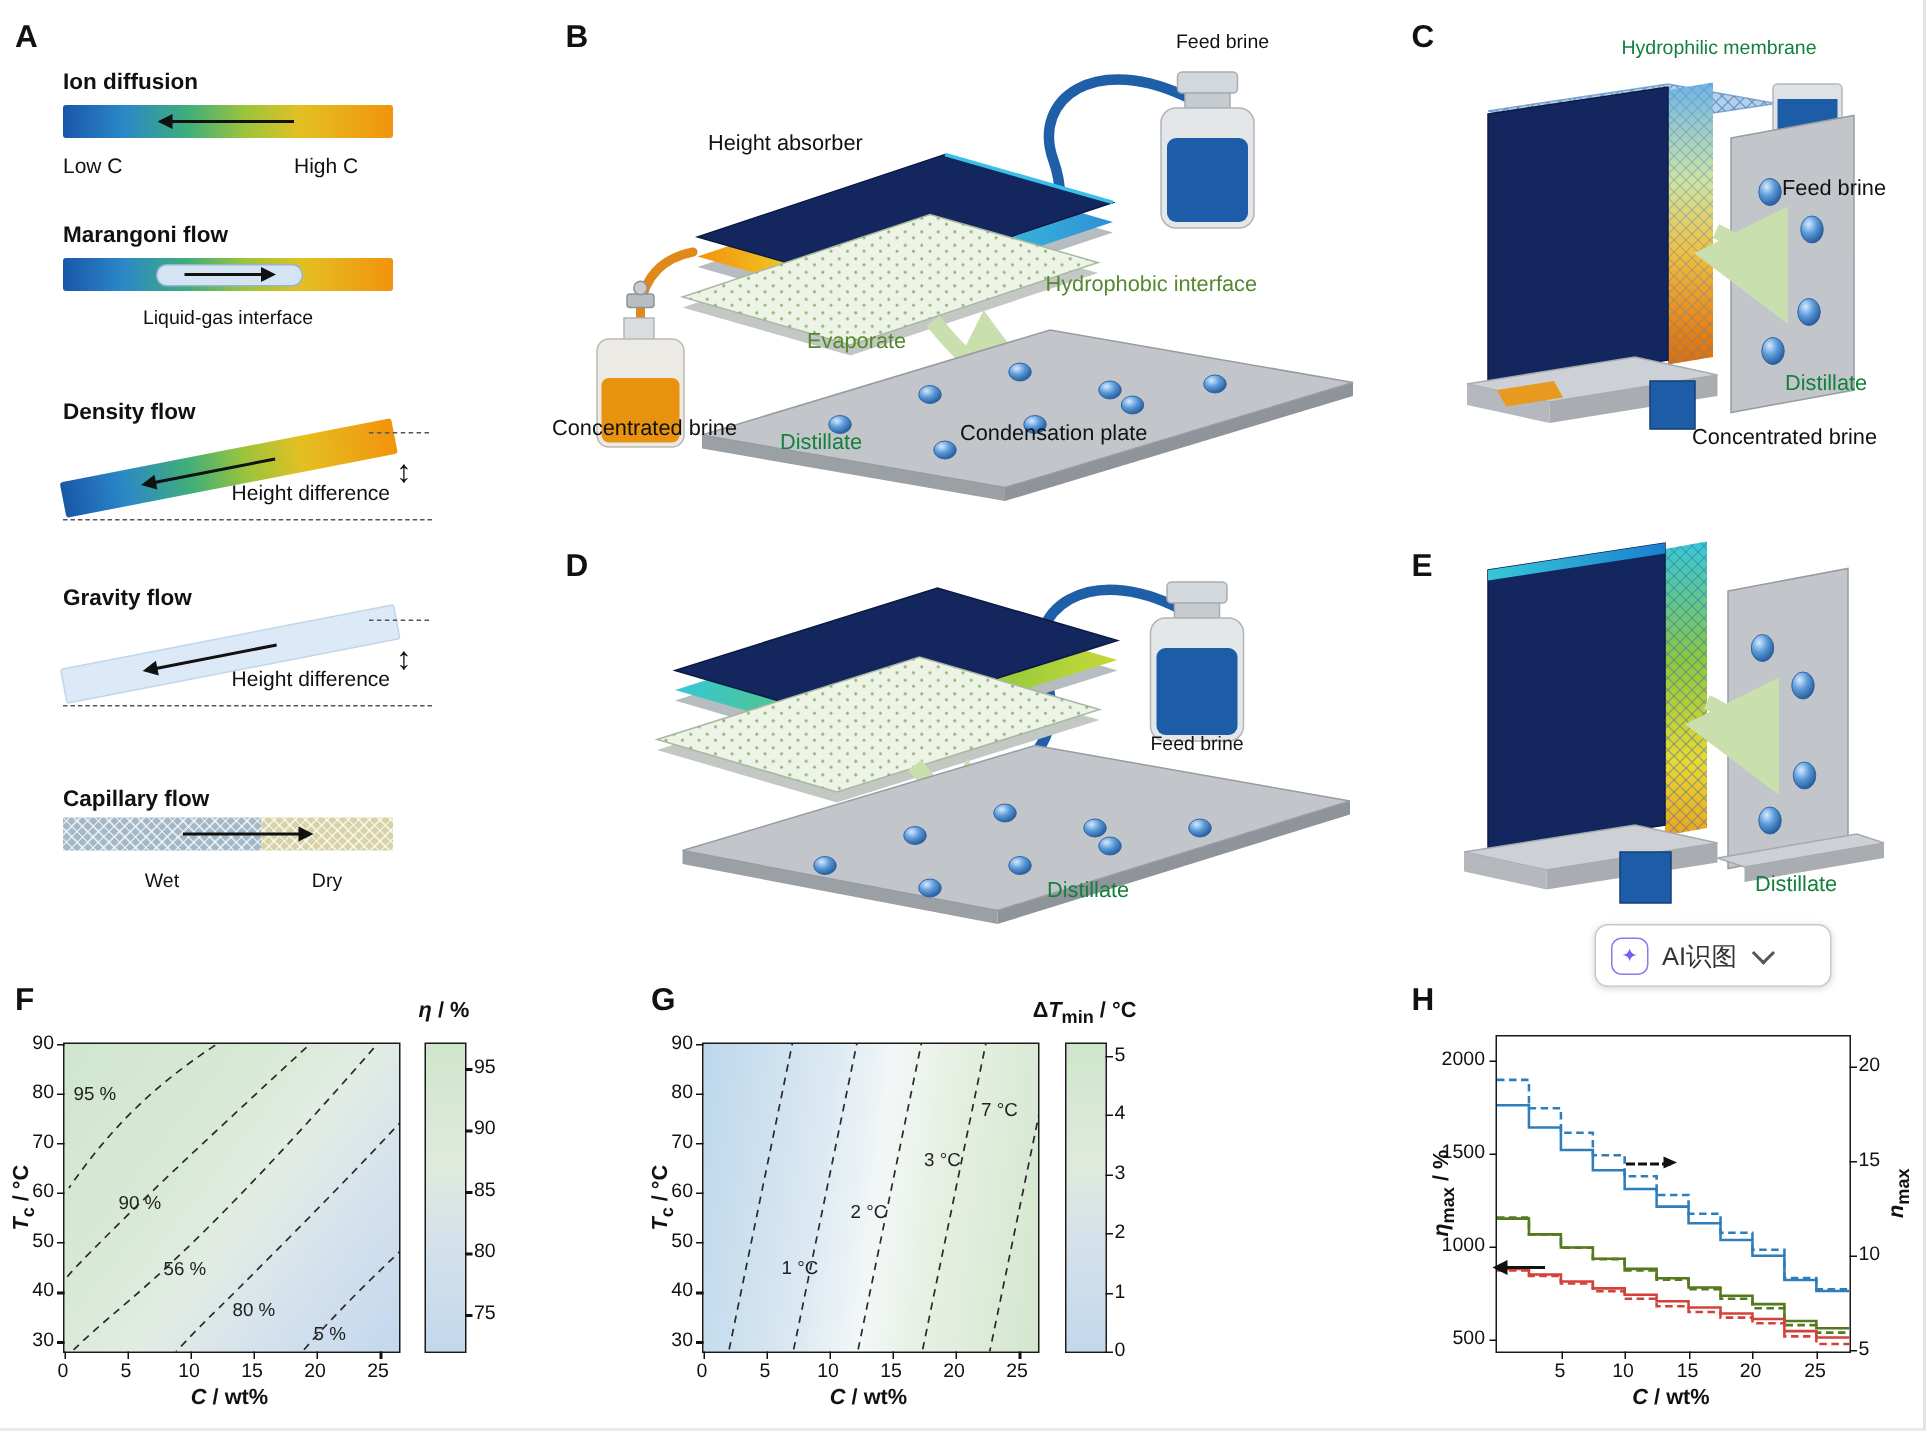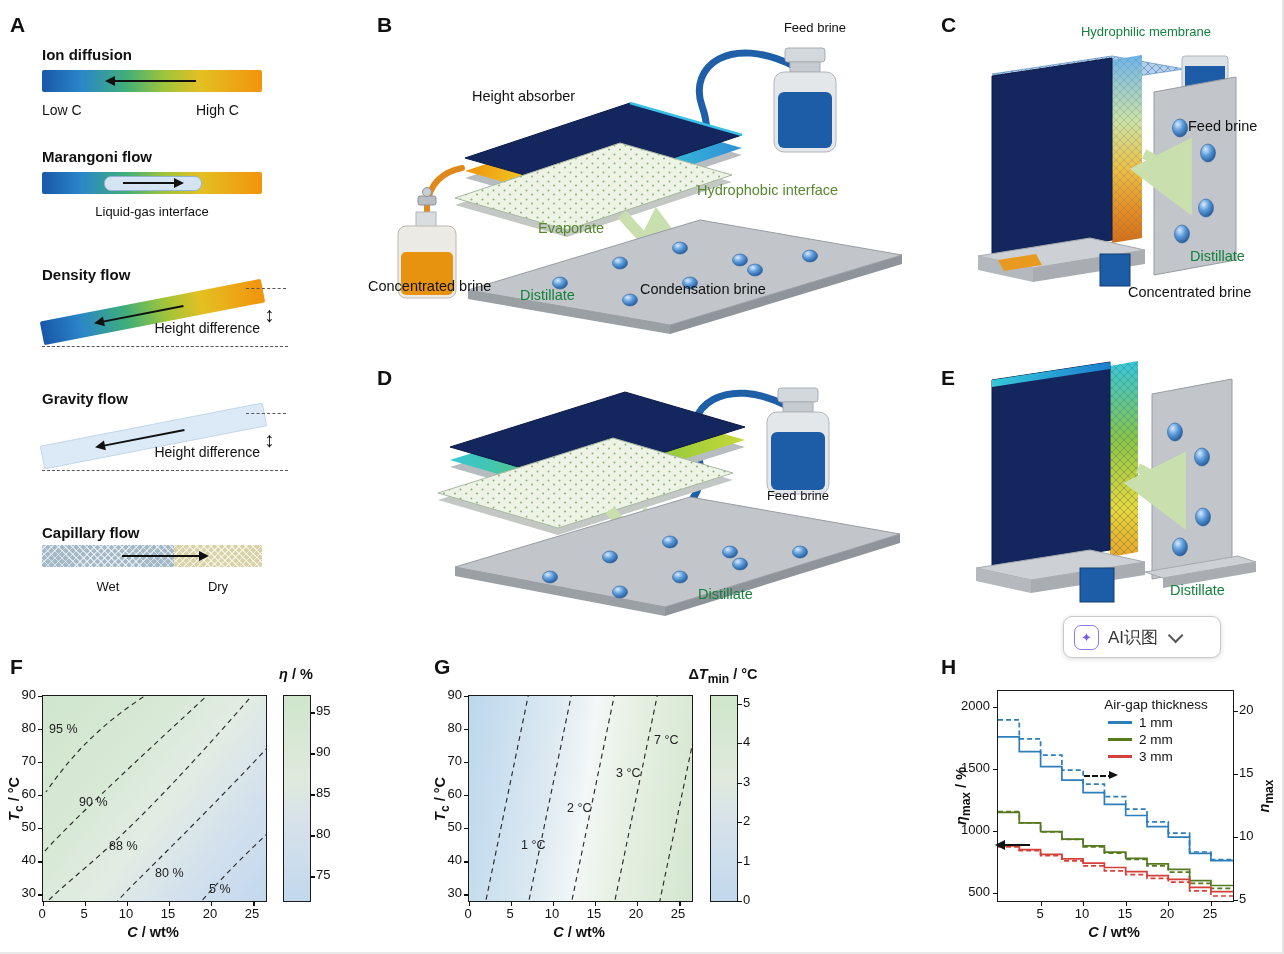--- a/index.html
+++ b/index.html
@@ -172,21 +172,21 @@
       <rect x="28" y="218" width="58" height="72" rx="8" fill="#eceae5" stroke="#bdb8b0"></rect>
       <rect x="31" y="244" width="52" height="43" rx="5" fill="#e8930f"></rect>
     </g>
   </svg>
   <div class="lbl" style="left:472px;top:88px">Height absorber</div>
   <div class="lbl tk c" style="left:760px;top:20px;width:110px">Feed brine</div>
   <div class="lbl green" style="left:697px;top:182px">Hydrophobic interface</div>
   <div class="lbl green" style="left:538px;top:220px">Evaporate</div>
   <div class="lbl" style="left:368px;top:278px">Concentrated brine</div>
   <div class="lbl blue" style="left:520px;top:287px">Distillate</div>
-  <div class="lbl" style="left:640px;top:281px">Condensation brine</div>
+  <div class="lbl" style="left:640px;top:281px">Condensation plate</div>
 
   <div class="letter" style="left:941px;top:13px">C</div>
   <svg class="abs" style="left:940px;top:8px" width="344" height="345" viewBox="0 0 344 345">
     <defs>
       <linearGradient id="gradC" x1="0" y1="0" x2="0" y2="1">
         <stop offset="0" stop-color="#6fb4e8"></stop>
           <stop offset="0.35" stop-color="#cfe3a0"></stop>
         <stop offset="0.6" stop-color="#f0c040"></stop>
           <stop offset="0.85" stop-color="#e8871a"></stop>
         <stop offset="1" stop-color="#d86f10"></stop>
@@ -351,21 +351,21 @@
       <g fill="none" stroke="#2b2b2b" stroke-width="1.15" stroke-dasharray="5 4">
         <path d="M108,-4 C70,20 36,48 3,96"></path>
         <path d="M168,-4 C115,45 64,92 28,128 C13,143 4,152 -2,160"></path>
         <path d="M212,-4 C160,56 104,117 58,158 C38,176 20,190 6,204"></path>
         <path d="M226,50 C185,94 148,131 116,163 C98,181 84,194 72,208"></path>
         <path d="M226,136 C204,157 182,178 156,208"></path>
       </g>
     </svg>
     <span class="clab" style="left:6px;top:26px">95 %</span>
     <span class="clab" style="left:36px;top:99px">90 %</span>
-    <span class="clab" style="left:66px;top:143px">88 %</span>
+    <span class="clab" style="left:66px;top:143px">56 %</span>
     <span class="clab" style="left:112px;top:170px">80 %</span>
     <span class="clab" style="left:166px;top:186px">5 %</span>
   <div class="tickmark" style="left: 0px; top: 205px; width: 1.2px; height: 5px;"></div>
       <div class="tickmark" style="left: 42.0755px; top: 205px; width: 1.2px; height: 5px;"></div>
       <div class="tickmark" style="left: 84.1509px; top: 205px; width: 1.2px; height: 5px;"></div>
       <div class="tickmark" style="left: 126.226px; top: 205px; width: 1.2px; height: 5px;"></div>
       <div class="tickmark" style="left: 168.302px; top: 205px; width: 1.2px; height: 5px;"></div>
       <div class="tickmark" style="left: 210.377px; top: 205px; width: 1.2px; height: 5px;"></div>
       <div class="tickmark" style="left: -5px; top: 0px; width: 5px; height: 1.2px;"></div>
       <div class="tickmark" style="left: -5px; top: 33.0645px; width: 5px; height: 1.2px;"></div>
@@ -464,35 +464,20 @@
   <span class="tk r" style="left:950px;top:884px;width:40px">500</span>
   <div id="plotH" class="plot" style="left:997px;top:690px;width:235px;height:210px;background:#fff">
     <svg id="h-series" width="235" height="210" viewBox="0 0 235 210">
         <path d="M0.0,45.8 L21.3,45.8 L21.3,60.7 L42.6,60.7 L42.6,75.6 L63.9,75.6 L63.9,89.2 L85.1,89.2 L85.1,101.6 L106.4,101.6 L106.4,113.4 L127.7,113.4 L127.7,124.5 L149.0,124.5 L149.0,135.7 L170.3,135.7 L170.3,146.2 L191.6,146.2 L191.6,162.3 L212.9,162.3 L212.9,169.7 L235.0,169.7 " fill="none" stroke="#2e7ebc" stroke-width="1.7"></path>
         <path d="M0.0,28.9 L21.3,28.9 L21.3,47.8 L42.6,47.8 L42.6,64.1 L63.9,64.1 L63.9,79.2 L85.1,79.2 L85.1,93.1 L106.4,93.1 L106.4,105.6 L127.7,105.6 L127.7,118.2 L149.0,118.2 L149.0,130.8 L170.3,130.8 L170.3,142.1 L191.6,142.1 L191.6,161.0 L212.9,161.0 L212.9,168.5 L235.0,168.5 " fill="none" stroke="#2e7ebc" stroke-width="1.7" stroke-dasharray="5 3"></path>
         <path d="M0.0,121.4 L21.3,121.4 L21.3,131.9 L42.6,131.9 L42.6,140.6 L63.9,140.6 L63.9,148.1 L85.1,148.1 L85.1,154.9 L106.4,154.9 L106.4,161.1 L127.7,161.1 L127.7,167.3 L149.0,167.3 L149.0,172.8 L170.3,172.8 L170.3,178.4 L191.6,178.4 L191.6,189.6 L212.9,189.6 L212.9,194.5 L235.0,194.5 " fill="none" stroke="#55791e" stroke-width="1.7"></path>
         <path d="M0.0,120.7 L21.3,120.7 L21.3,132.0 L42.6,132.0 L42.6,140.8 L63.9,140.8 L63.9,148.4 L85.1,148.4 L85.1,155.9 L106.4,155.9 L106.4,162.2 L127.7,162.2 L127.7,168.5 L149.0,168.5 L149.0,174.8 L170.3,174.8 L170.3,181.1 L191.6,181.1 L191.6,192.4 L212.9,192.4 L212.9,197.4 L235.0,197.4 " fill="none" stroke="#55791e" stroke-width="1.7" stroke-dasharray="5 3"></path>
         <path d="M0.0,154.9 L21.3,154.9 L21.3,158.6 L42.6,158.6 L42.6,163.3 L63.9,163.3 L63.9,167.9 L85.1,167.9 L85.1,172.2 L106.4,172.2 L106.4,176.5 L127.7,176.5 L127.7,180.6 L149.0,180.6 L149.0,184.6 L170.3,184.6 L170.3,188.3 L191.6,188.3 L191.6,196.4 L212.9,196.4 L212.9,200.7 L235.0,200.7 " fill="none" stroke="#d2413a" stroke-width="1.7"></path>
         <path d="M0.0,155.9 L21.3,155.9 L21.3,159.7 L42.6,159.7 L42.6,164.7 L63.9,164.7 L63.9,169.8 L85.1,169.8 L85.1,174.8 L106.4,174.8 L106.4,179.8 L127.7,179.8 L127.7,183.6 L149.0,183.6 L149.0,187.4 L170.3,187.4 L170.3,191.1 L191.6,191.1 L191.6,199.9 L212.9,199.9 L212.9,205.0 L235.0,205.0 " fill="none" stroke="#d2413a" stroke-width="1.7" stroke-dasharray="5 3"></path>
       </svg>
-    <div class="legend">
-      <div class="ltitle">Air-gap thickness</div>
-      <div class="lrow">
-          <span class="swatch" style="background: rgb(46, 126, 188);"></span>
-          <span>1 mm</span>
-        </div>
-      <div class="lrow">
-          <span class="swatch" style="background: rgb(85, 121, 30);"></span>
-          <span>2 mm</span>
-        </div>
-      <div class="lrow">
-          <span class="swatch" style="background: rgb(210, 65, 58);"></span>
-          <span>3 mm</span>
-        </div>
-    </div>
     <span class="arr left" style="left:6px;top:153px;width:26px"></span>
     <span class="arrdash" style="left:86px;top:84px"></span>
   <div class="tickmark" style="left: 42.5725px; top: 210px; width: 1.2px; height: 5px;"></div>
       <div class="tickmark" style="left: 85.1449px; top: 210px; width: 1.2px; height: 5px;"></div>
       <div class="tickmark" style="left: 127.717px; top: 210px; width: 1.2px; height: 5px;"></div>
       <div class="tickmark" style="left: 170.29px; top: 210px; width: 1.2px; height: 5px;"></div>
       <div class="tickmark" style="left: 212.862px; top: 210px; width: 1.2px; height: 5px;"></div>
       <div class="tickmark" style="left: -5px; top: 16.1062px; width: 5px; height: 1.2px;"></div>
       <div class="tickmark" style="left: -5px; top: 78.0531px; width: 5px; height: 1.2px;"></div>
       <div class="tickmark" style="left: -5px; top: 140px; width: 5px; height: 1.2px;"></div>

